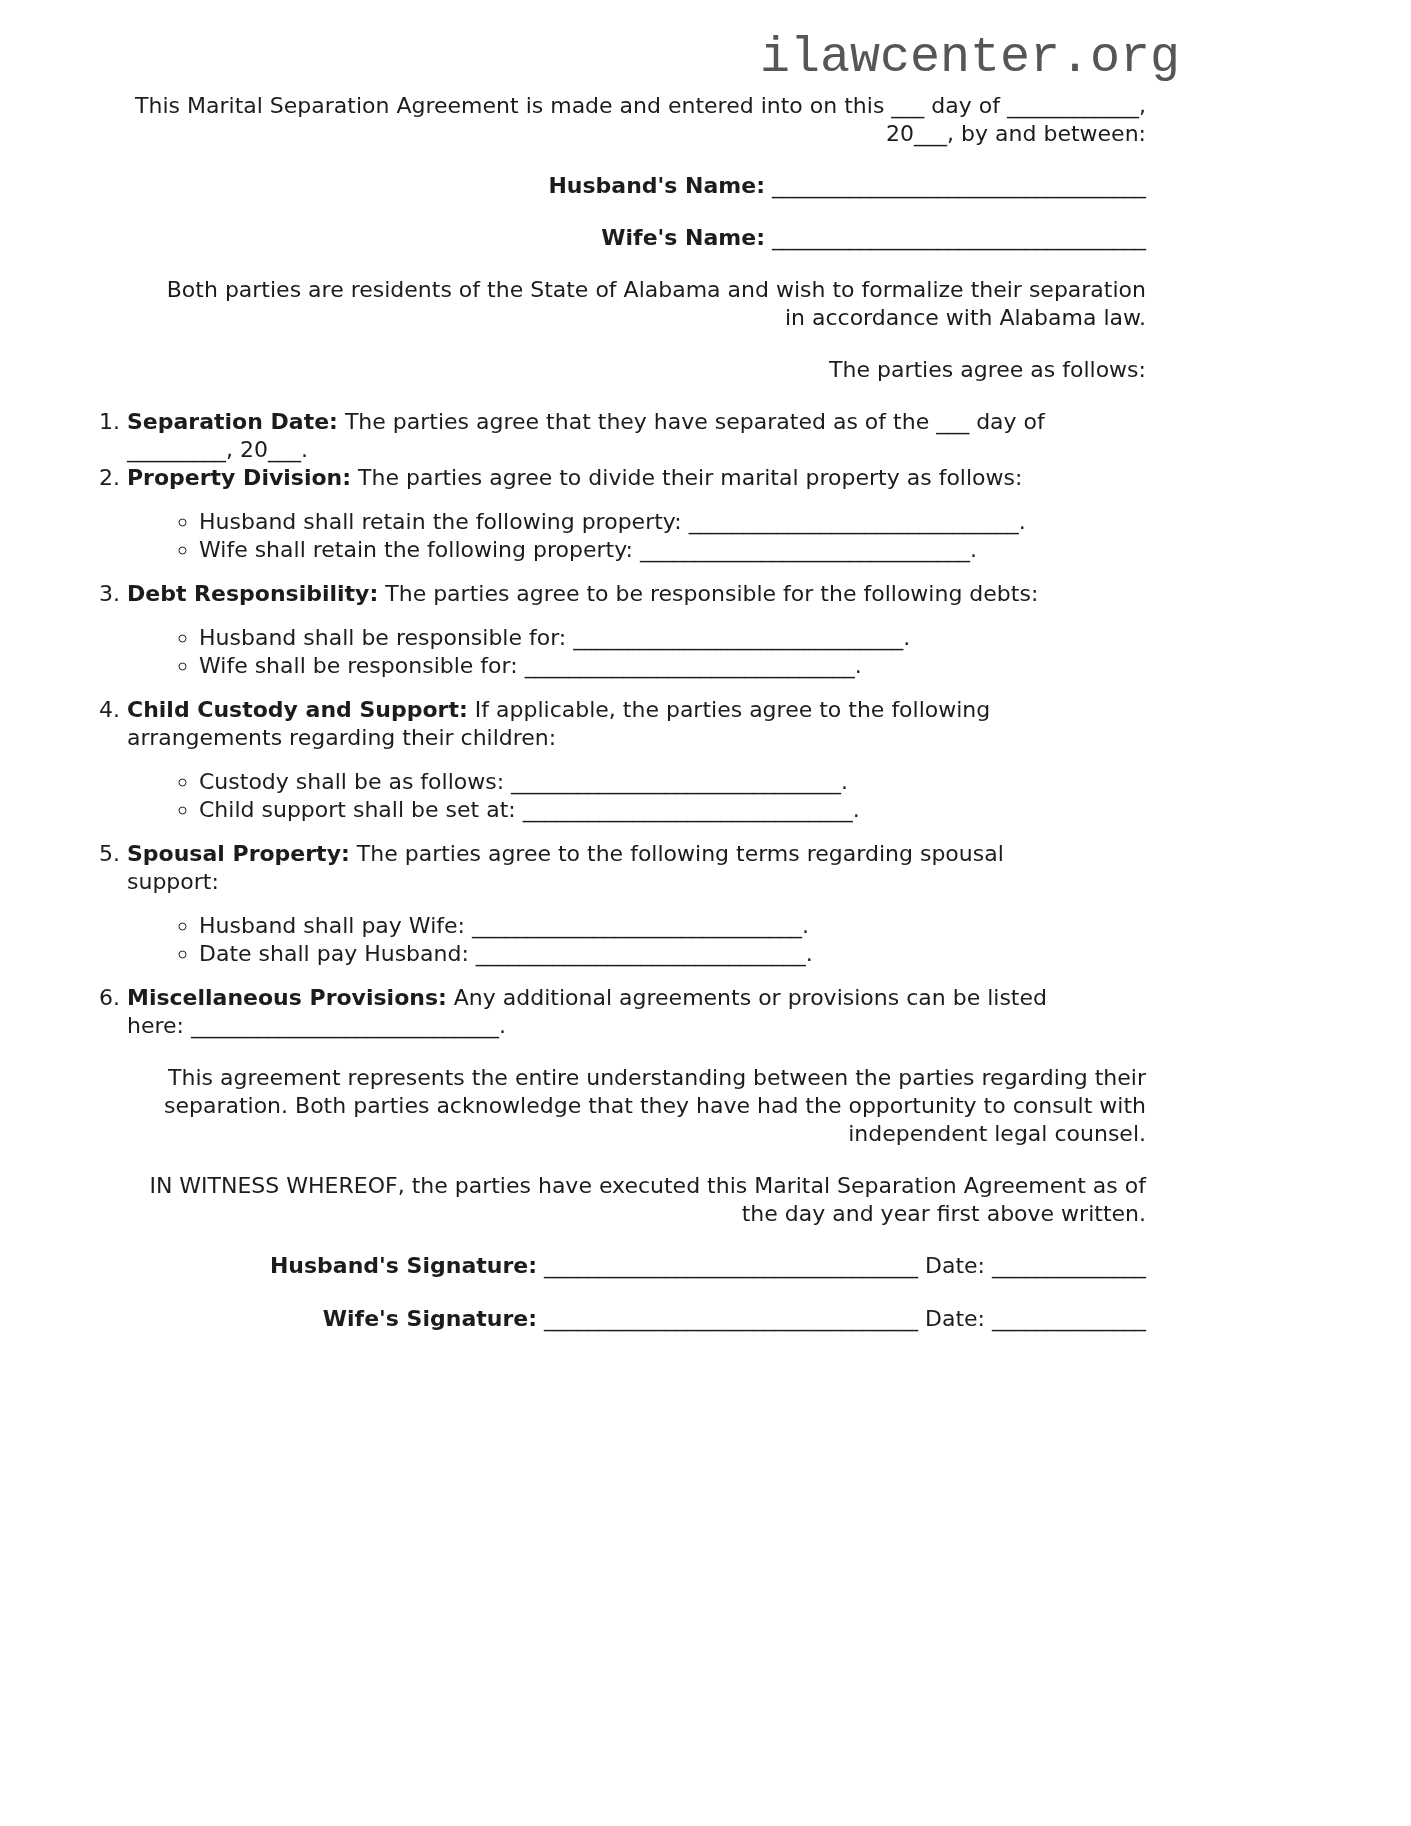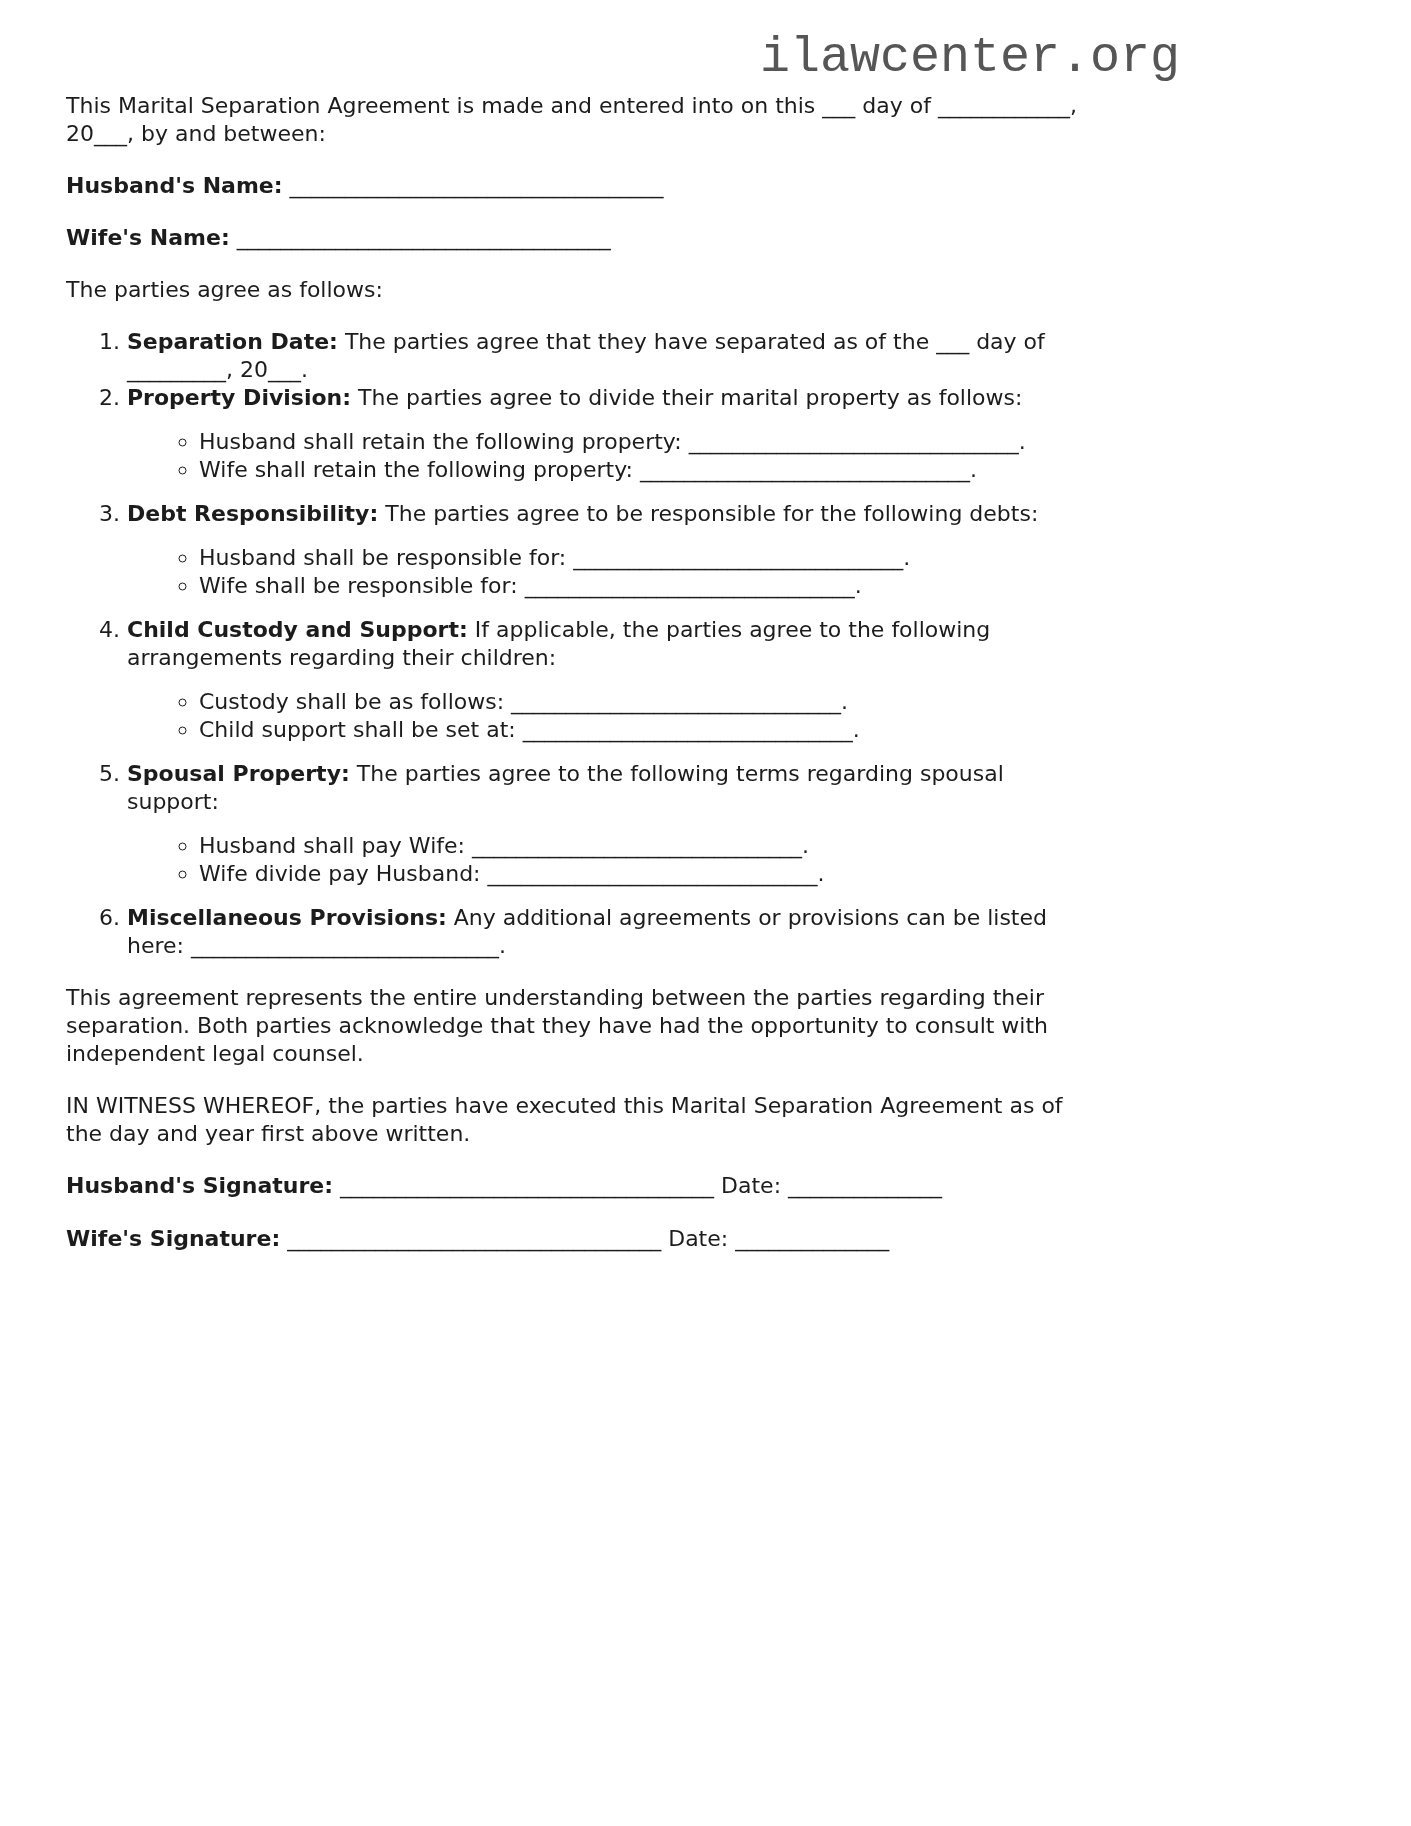--- a/index.html
+++ b/index.html
@@ -22,21 +22,21 @@
     letter-spacing: 0;
   }
   h1.title {
     font-size: 48px;
     line-height: 52px;
     margin: 2px 0 30px 0;
     color: #141414;
     font-weight: bold;
     letter-spacing: -0.5px;
   }
-  p { margin: 0 0 24px 0; }
+  p { margin: 0 0 24px 0; text-align: right; }
   .pre { white-space: pre-line; }
   strong { font-weight: bold; }
   ol.terms {
     margin: 0 0 24px 0;
     padding-left: 61px;
     list-style: decimal outside;
   }
   ol.terms > li { margin: 0; padding: 0; }
   ul.subitems {
     margin: 16px;
@@ -62,20 +62,22 @@
   <p>
     <strong>Husband's Name:</strong>
     <span>__________________________________</span>
   </p>
 
   <p>
     <strong>Wife's Name:</strong>
     <span>__________________________________</span>
   </p>
 
+  <p class="pre">Both parties are residents of the State of Alabama and wish to formalize their separation
+in accordance with Alabama law.</p>
 
   <p>The parties agree as follows:</p>
 
   <ol class="terms">
 
     <li>
       <strong>Separation Date:</strong><span class="pre"> The parties agree that they have separated as of the ___ day of
 _________, 20___.</span>
     </li>
 
@@ -102,21 +104,21 @@
         <li>Custody shall be as follows: ______________________________.</li>
         <li>Child support shall be set at: ______________________________.</li>
       </ul>
     </li>
 
     <li>
       <strong>Spousal Property:</strong><span class="pre"> The parties agree to the following terms regarding spousal
 support:</span>
       <ul class="subitems">
         <li>Husband shall pay Wife: ______________________________.</li>
-        <li>Wife divide pay Husband: ______________________________.</li>
+        <li>Date shall pay Husband: ______________________________.</li>
       </ul>
     </li>
 
     <li>
       <strong>Miscellaneous Provisions:</strong><span class="pre"> Any additional agreements or provisions can be listed
 here: ____________________________.</span>
     </li>
 
   </ol>
 

